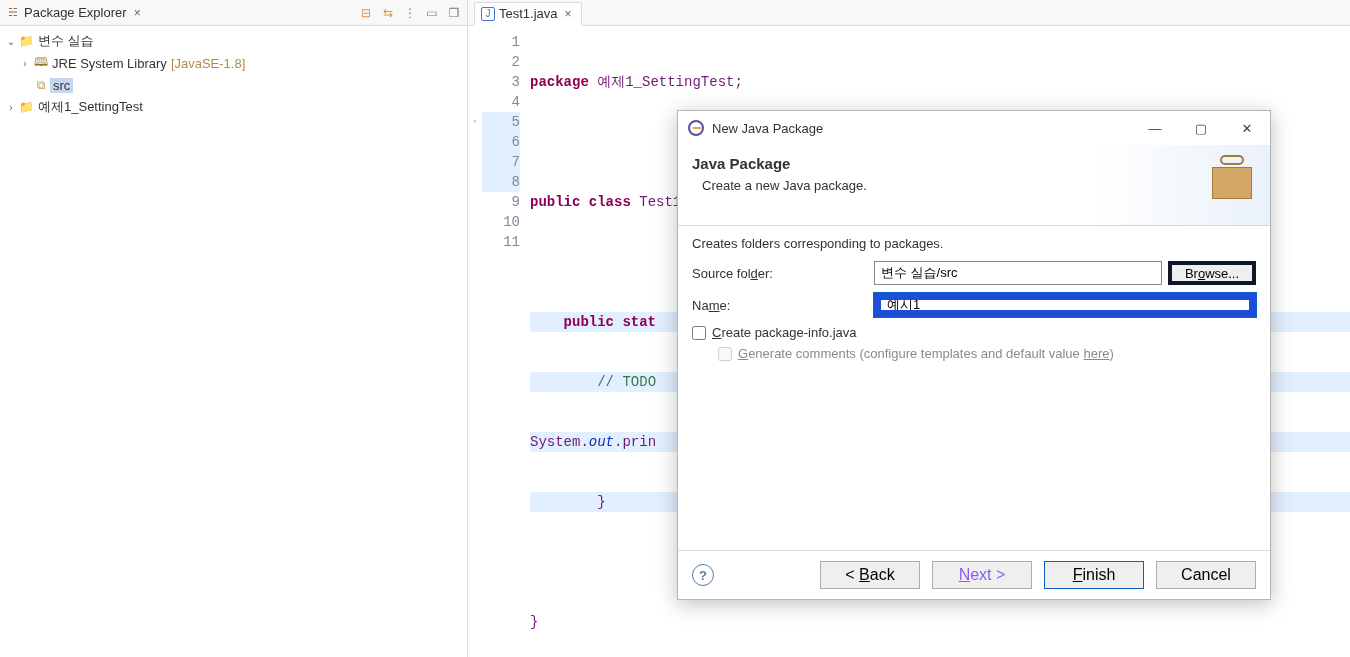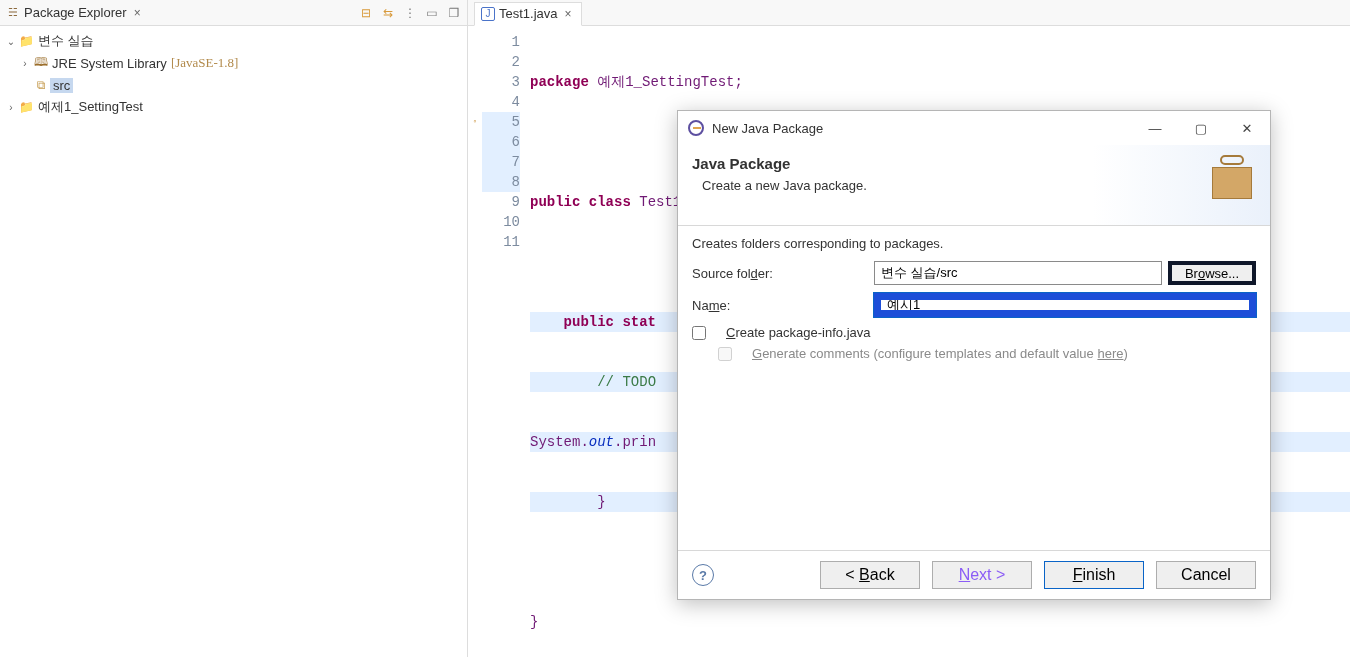--- a/index.html
+++ b/index.html
@@ -82,21 +82,20 @@
       width: 18px;
       display:inline-flex; align-items:center; justify-content:center;
       font-size: 12px;
     }
     .tree-row .label {
       padding-left: 2px;
     }
     .tree-row .decor {
       color: #b28a4b;
       padding-left: 4px;
-      font-family: Liberation Serif, serif;
     }
     .selected .label {
       background: #c6d8ef;
       padding: 0 3px;
       border-radius:0;
     }
     .indent1 { padding-left: 18px; }
     
     .editor-pane {
       flex: 1;
@@ -250,21 +249,21 @@
       border:7px solid #1d4ed8;
       outline:1px solid #0a64c7;
     }
     .form-row button.browse {
       width: 88px; height: 24px;
       font-size:13px;
       background:#efefef;
       border:4px solid #0f172a;
     }
     .chk-row {
-      display:flex;align-items:center;gap:20px;margin-top:4px;
+      display:flex;align-items:center;gap:6px;margin-top:4px;
       font-size:13px;
     }
     .chk-row input { width:14px; height:14px; }
     .chk-row.sub { margin-left: 26px; color:#8a8a8a; margin-top:6px;}
     .chk-row.sub a { color:#8a8a8a; text-decoration: underline; }
     .dlg-footer {
       border-top:1px solid #d8d8d8;
       padding: 10px 14px;
       display:flex;
       align-items:center;

